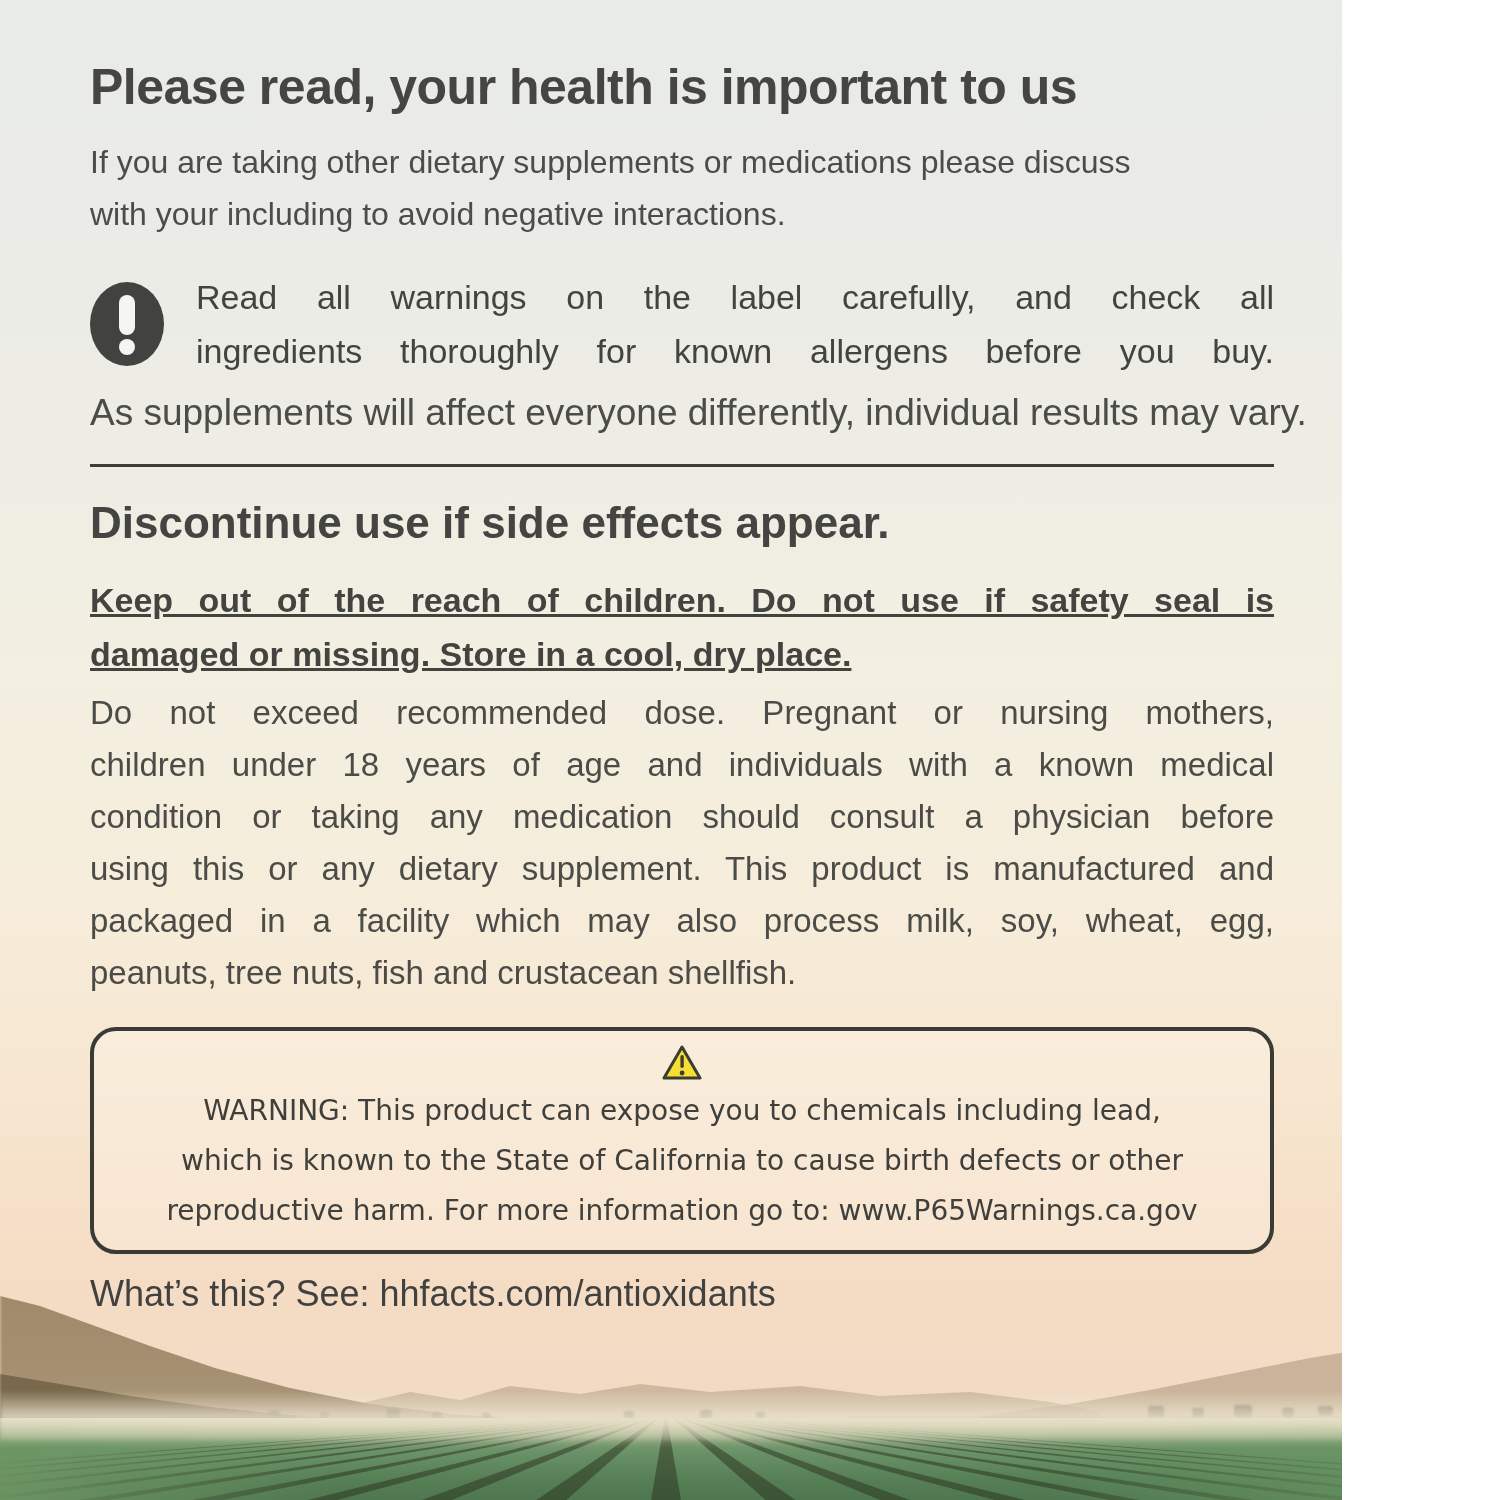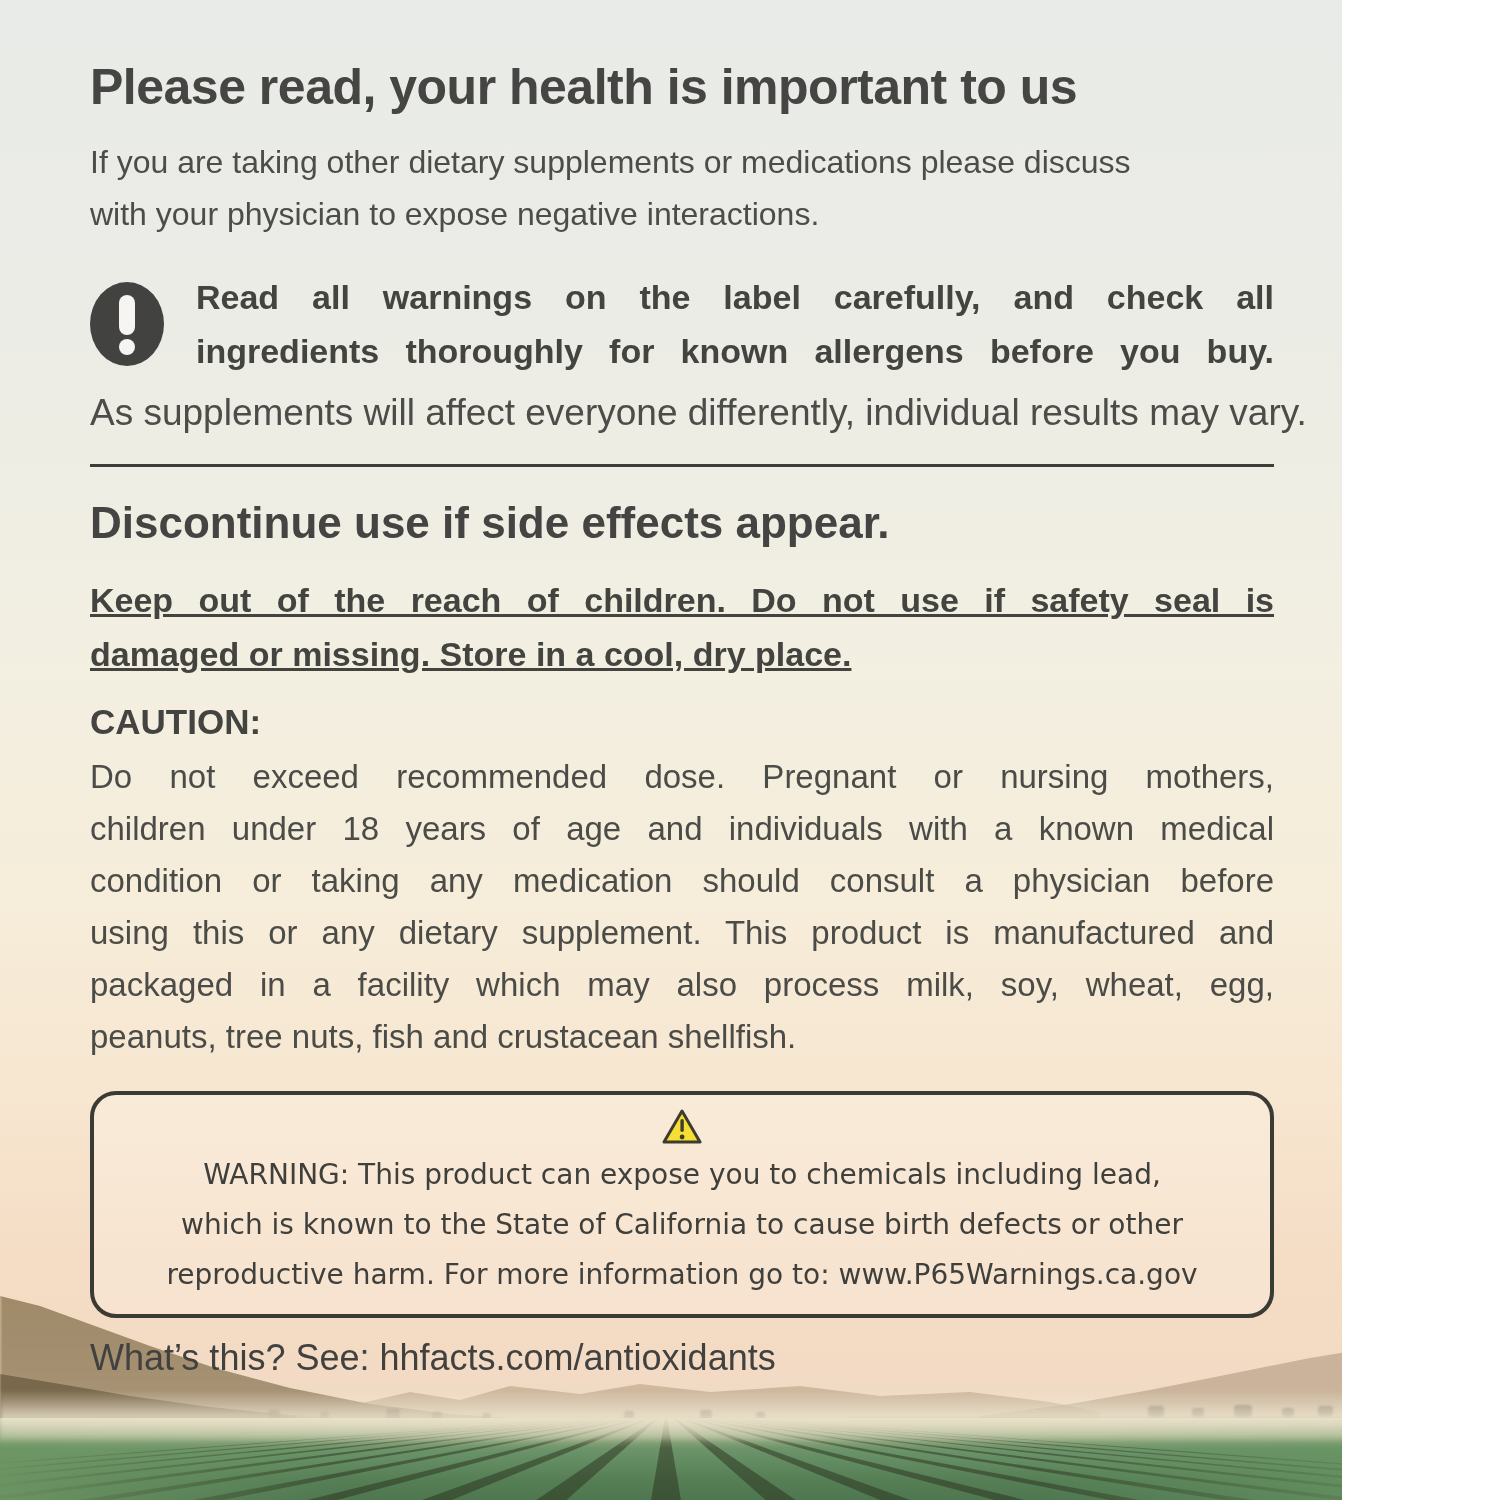--- a/index.html
+++ b/index.html
@@ -37,21 +37,21 @@
     background:#424240; border-radius:50%;
   }
   .alert-icon::before {
     content:""; position:absolute; left:29px; top:13px;
     width:16px; height:40px; background:#f6f5f2; border-radius:8px;
   }
   .alert-icon::after {
     content:""; position:absolute; left:29px; bottom:11px;
     width:16px; height:16px; background:#f6f5f2; border-radius:50%;
   }
-  .alert-text { font-size:34px; line-height:54px; font-weight:bold; color:#434340; flex:1 1 auto; }
+  .alert-text { font-size:34px; line-height:54px; font-weight:normal; color:#434340; flex:1 1 auto; }
 
   .note { margin-top:12px; font-size:37px; line-height:46px; color:#4c4c48; }
 
   .divider { margin-top:28px; height:3px; background:#3d3d3a; }
 
   .h2 { margin-top:28px; font-size:44px; line-height:56px; font-weight:bold; color:#444442; }
 
   .keep { margin-top:22px; font-size:34px; line-height:54px; font-weight:bold; color:#434340;text-decoration:underline; }
 
   .caution-label { margin-top:18px; font-size:35px; line-height:46px; font-weight:bold; color:#434340; }
@@ -181,21 +181,21 @@
     </div>
     <div class="haze"></div>
   </div>
 
   <div class="content">
 
     <div class="title line">Please read, your health is important to us</div>
 
     <div class="intro body-text">
       <div class="line">If you are taking other dietary supplements or medications please discuss</div>
-      <div class="line">with your physician to expose negative interactions.</div>
+      <div class="line">with your including to avoid negative interactions.</div>
     </div>
 
     <div class="alert-row">
       <span class="alert-icon"></span>
       <div class="alert-text">
         <div class="line just">Read all warnings on the label carefully, and check all</div>
         <div class="line just">ingredients thoroughly for known allergens before you buy.</div>
       </div>
     </div>
 
@@ -203,21 +203,20 @@
 
     <div class="divider"></div>
 
     <div class="h2 line">Discontinue use if side effects appear.</div>
 
     <div class="keep">
       <div class="line just">Keep out of the reach of children. Do not use if safety seal is</div>
       <div class="line">damaged or missing. Store in a cool, dry place.</div>
     </div>
 
-    <div class="caution-label line">CAUTION:</div>
 
     <div class="caution">
       <div class="line just">Do not exceed recommended dose. Pregnant or nursing mothers,</div>
       <div class="line just">children under 18 years of age and individuals with a known medical</div>
       <div class="line just">condition or taking any medication should consult a physician before</div>
       <div class="line just">using this or any dietary supplement. This product is manufactured and</div>
       <div class="line just">packaged in a facility which may also process milk, soy, wheat, egg,</div>
       <div class="line">peanuts, tree nuts, fish and crustacean shellfish.</div>
     </div>
 

